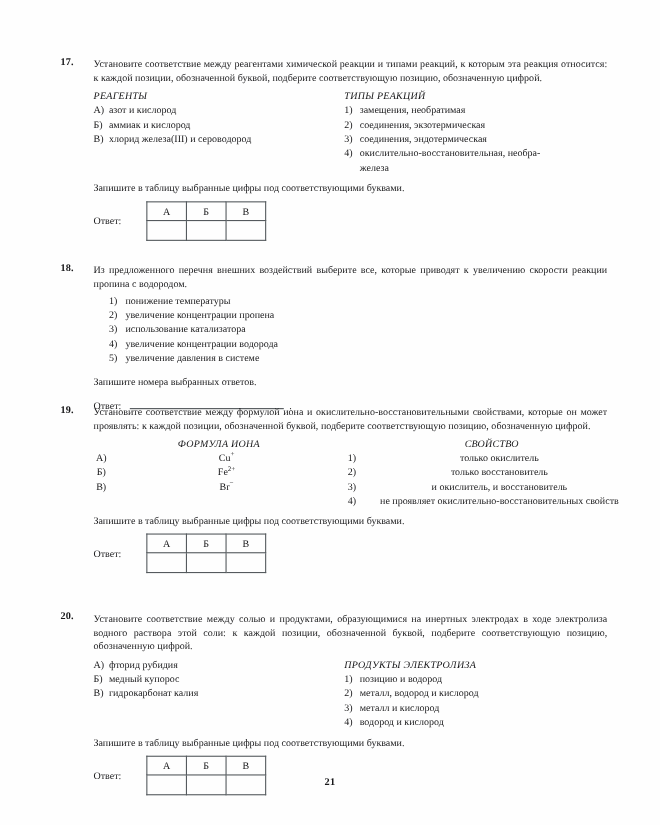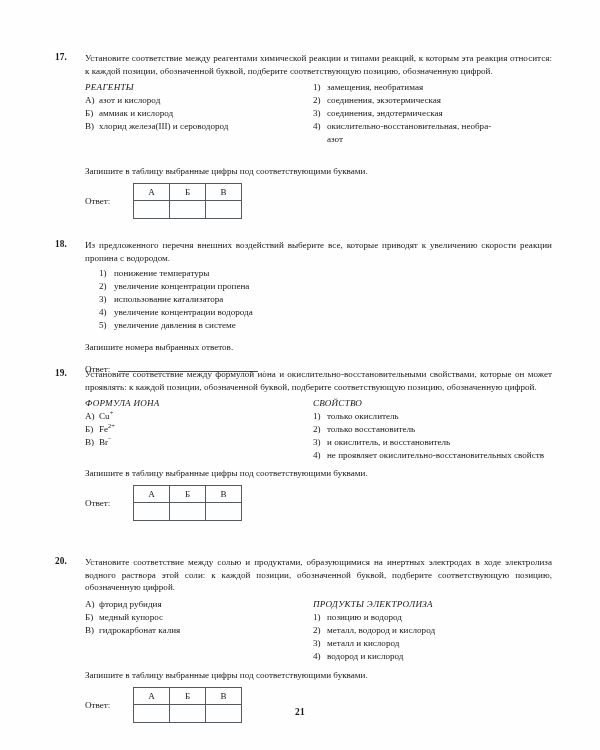--- a/index.html
+++ b/index.html
@@ -181,37 +181,38 @@
           <div class="opt">
             <span class="mk">Б)</span>
             <span class="tx">аммиак и кислород</span>
           </div>
           <div class="opt">
             <span class="mk">В)</span>
             <span class="tx">хлорид железа(III) и сероводород</span>
           </div>
         </div>
         <div class="col-right">
+          <div class="col-head">ТИПЫ РЕАКЦИЙ</div>
           <div class="opt">
             <span class="mk">1)</span>
             <span class="tx">замещения, необратимая</span>
           </div>
           <div class="opt">
             <span class="mk">2)</span>
             <span class="tx">соединения, экзотермическая</span>
           </div>
           <div class="opt">
             <span class="mk">3)</span>
             <span class="tx">соединения, эндотермическая</span>
           </div>
           <div class="opt just">
             <span class="mk">4)</span>
             <span class="tx">окислительно-восстановительная, необра-</span>
           </div>
-          <div class="wrap2">азот</div>
+          <div class="wrap2">железа</div>
         </div>
       </div>
       <div class="instr" style="margin-top:22px;">Запишите в таблицу выбранные цифры под соответствующими буквами.</div>
       <div class="ans-row">
         <div class="ans-label">Ответ:</div>
         <table class="ans-table">
           <tbody>
               <tr>
             <td>А</td>
             <td>Б</td>
@@ -260,21 +261,21 @@
         <span class="blank-line"></span>
         <span class="dot-end">.</span>
       </div>
     </div>
   </div>
 
   <div class="q" id="q19" style="top:368px;">
     <div class="q-num">19.</div>
     <div class="q-body">
       <div class="stem">Установите соответствие между формулой иона и окислительно-восстановительными свойствами, которые он может проявлять: к каждой позиции, обозначенной буквой, подберите соответствующую позицию, обозначенную цифрой.</div>
-      <div class="cols" style="height:60px; margin-top:4px;">
+      <div class="cols" style="height:60px; margin-top:4px;text-align:center;">
         <div class="col-left">
           <div class="col-head">ФОРМУЛА ИОНА</div>
           <div class="opt">
             <span class="mk">А)</span>
             <span class="tx"><span>Cu</span><sup>+</sup></span>
           </div>
           <div class="opt">
             <span class="mk">Б)</span>
             <span class="tx"><span>Fe</span><sup>2+</sup></span>
           </div>

